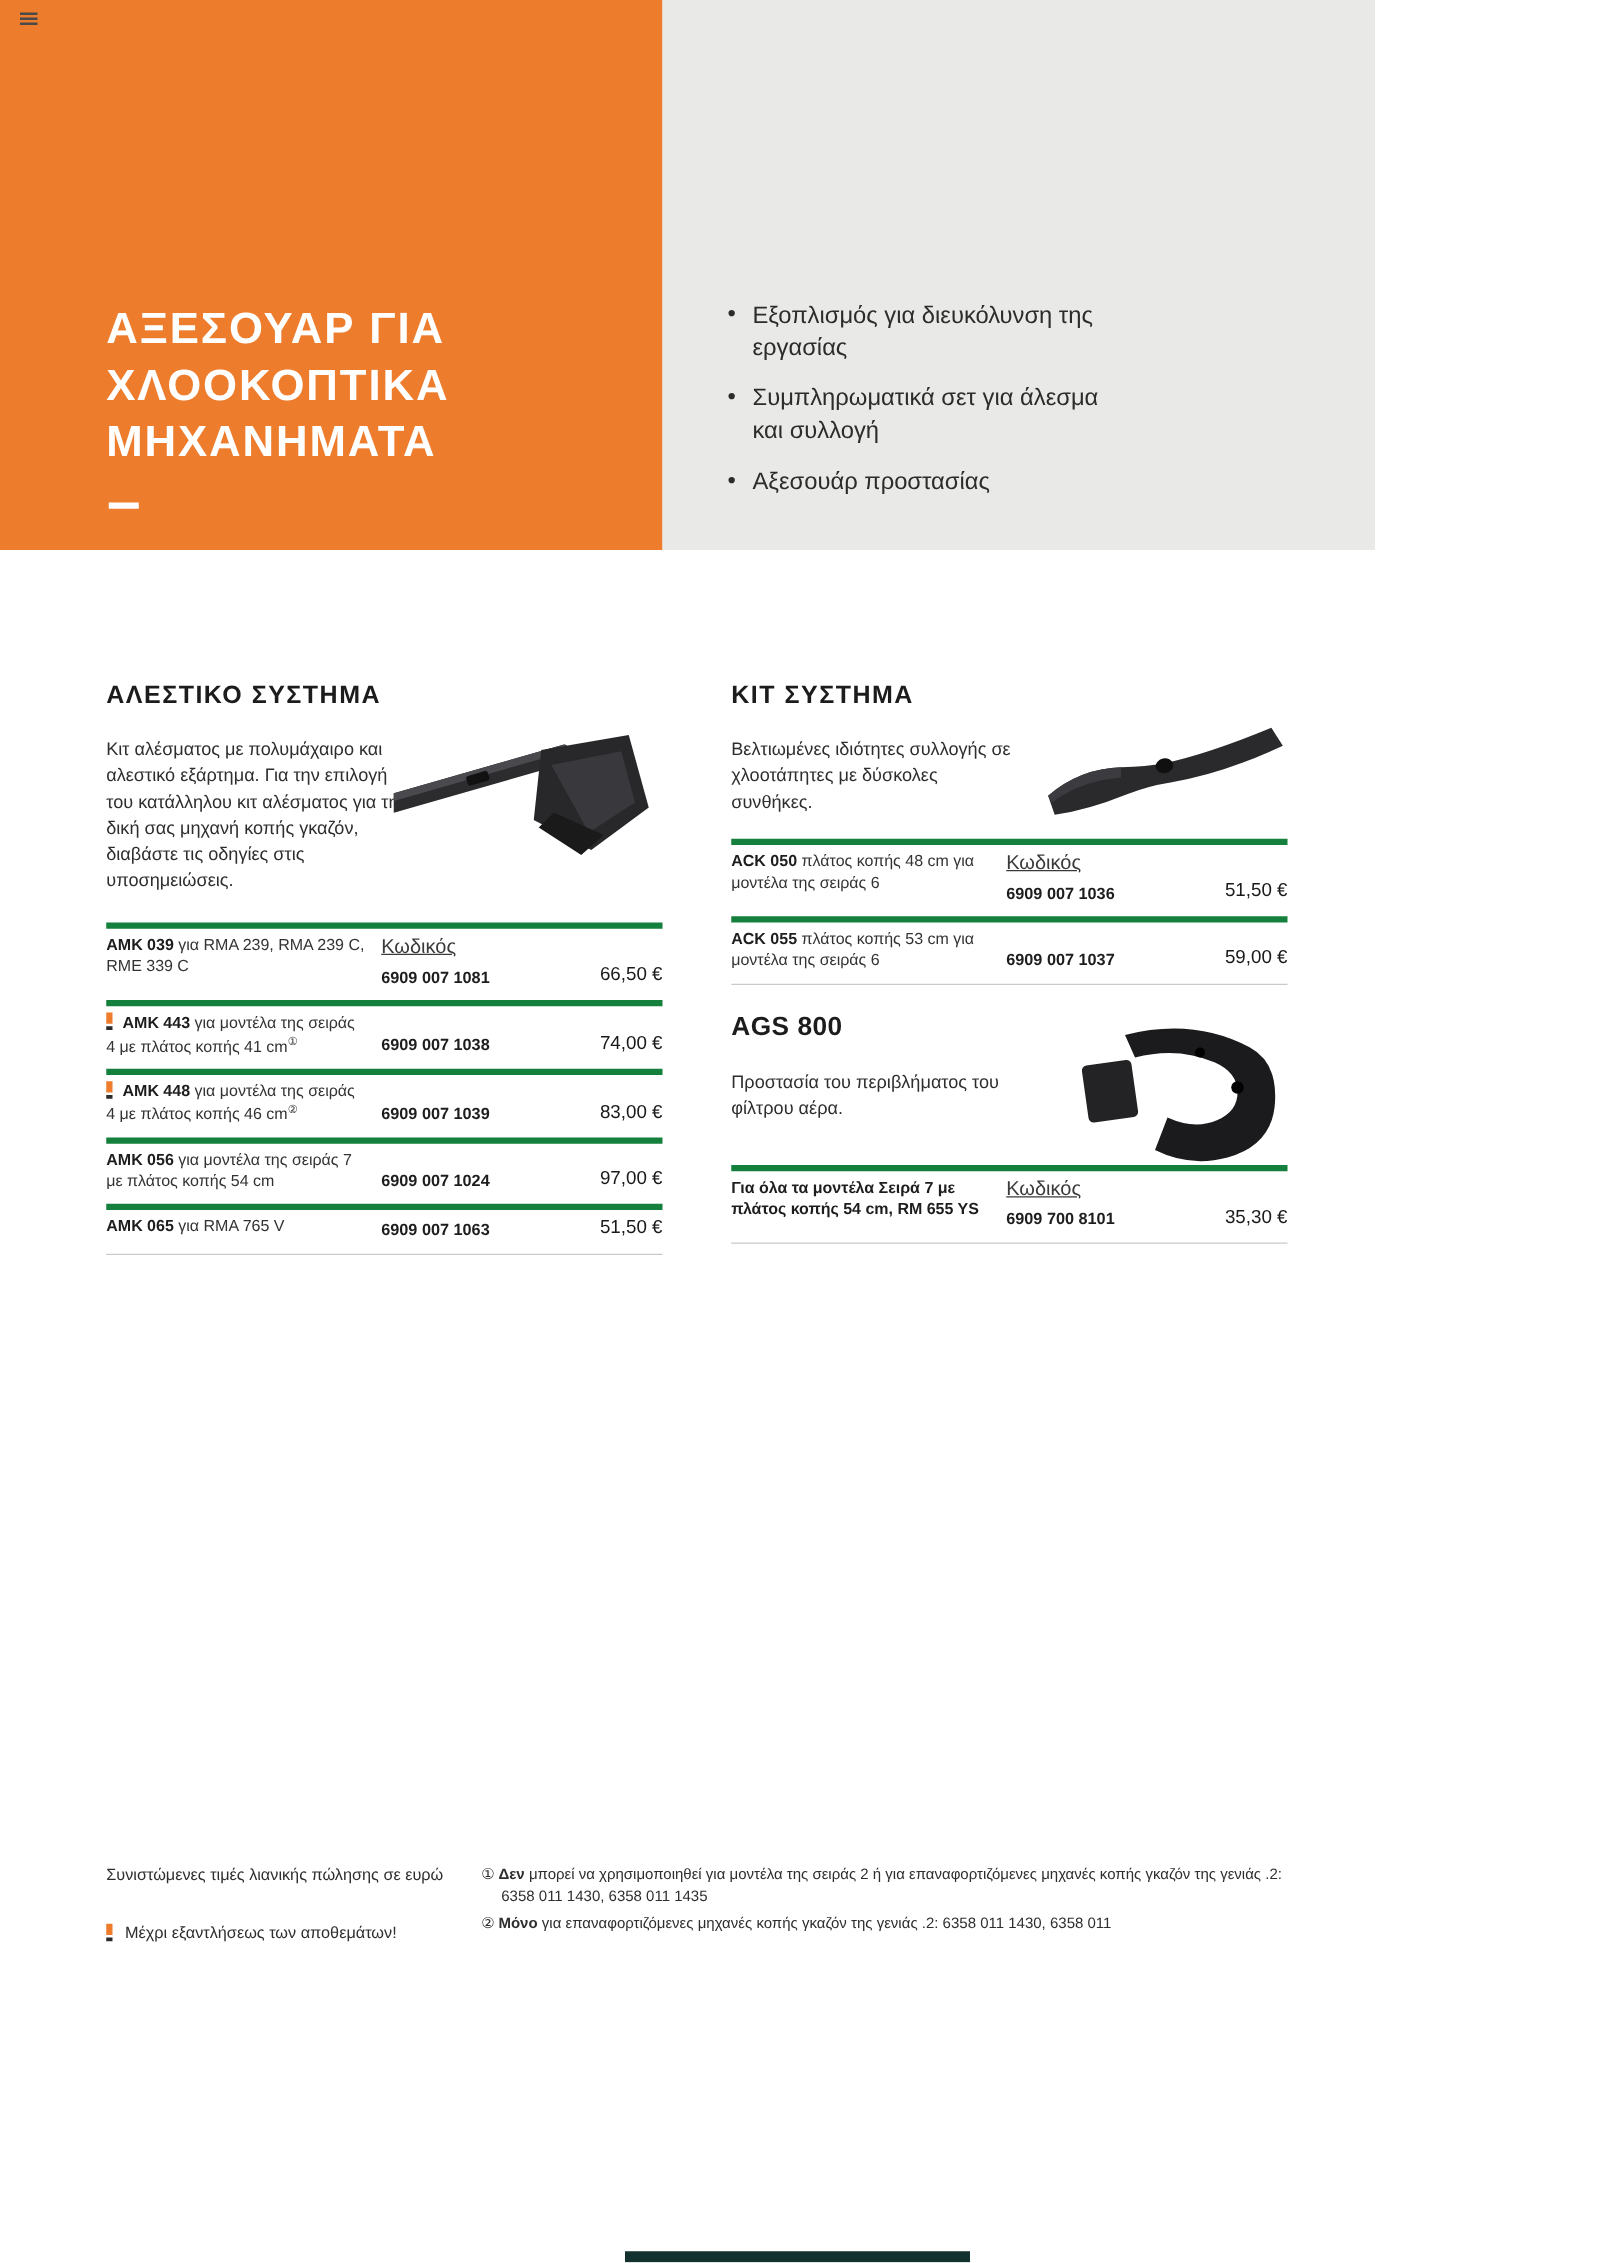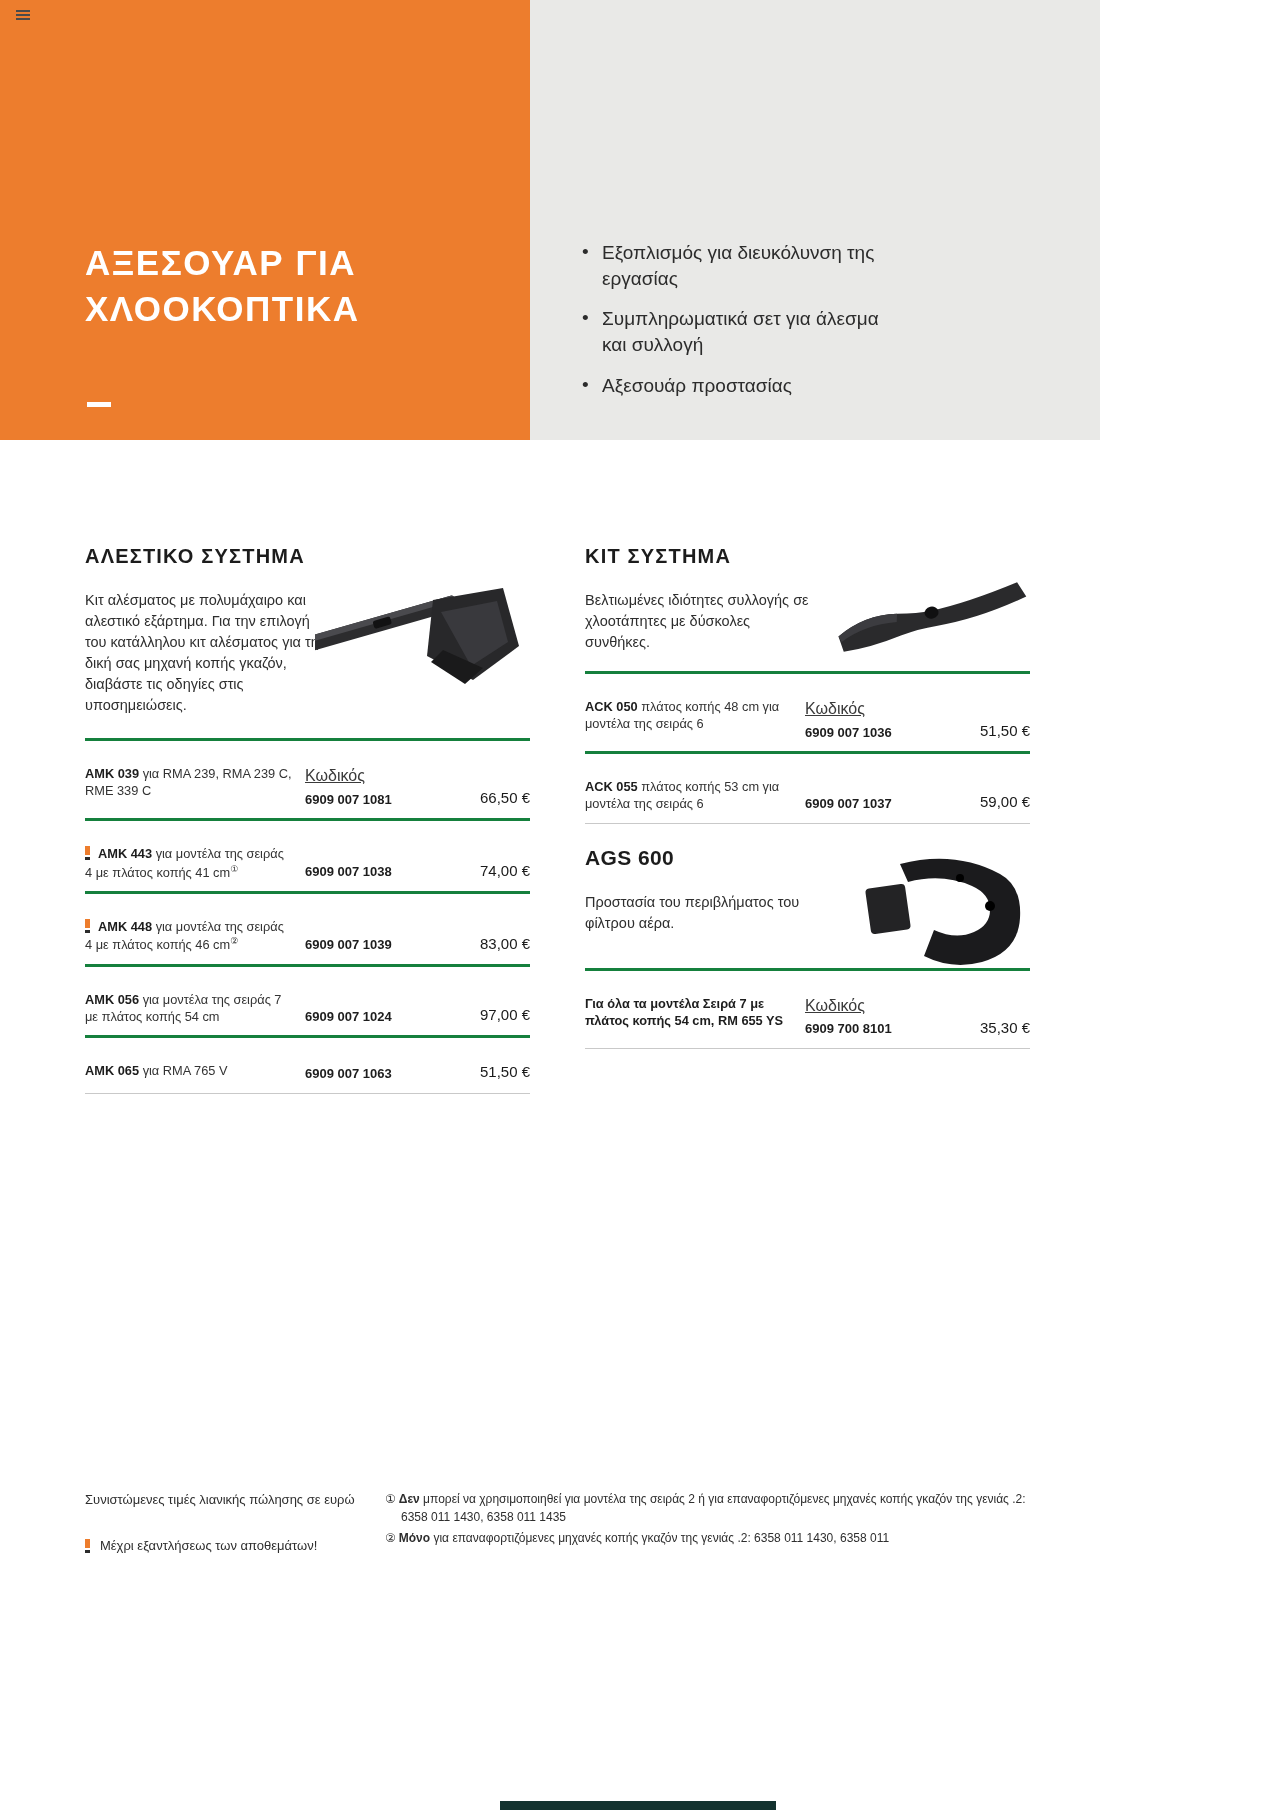--- a/index.html
+++ b/index.html
@@ -32,22 +32,22 @@
   .prod-img{position:absolute;right:0;}
   .img-mulch{top:5px;width:215px;height:165px;}
   .img-kit{top:12px;width:200px;height:112px;}
   .img-ags{top:0;width:190px;height:125px;}
 
   
   .ptable{border-bottom:1px solid #c9c9c9;}
   .ptable-mulch{margin-top:22px;}
   .ptable-kit{margin-top:18px;}
   .ptable-ags{margin-top:34px;}
-  .prow{display:grid;grid-template-columns:220px 135px 90px;border-top:3px solid #15803d;
-    padding:24px 0 10px 0;font-size:12.8px;line-height:1.35;color:#333;}
+  .prow{display:grid;grid-template-columns:220px 135px 90px;border-top:5px solid #15803d;
+    padding:4px 0 10px 0;font-size:12.8px;line-height:1.35;color:#333;}
   .cell-desc{padding-right:12px;}
   .pname{font-weight:bold;color:#1d1d1d;}
   .cell-desc sup{font-size:9px;}
   .cell-code{align-self:end;font-weight:bold;font-size:13px;color:#1d1d1d;}
   .code-head{font-weight:normal;font-size:16px;color:#3a3a3a;margin-bottom:4px;text-decoration:underline;}
   .cell-price{align-self:end;text-align:right;font-weight:normal;font-size:15px;color:#1a1a1a;}
   .bold-desc{font-weight:bold;color:#1d1d1d;}
   .ags-block{position:relative;margin-top:22px;}
 
   
@@ -77,20 +77,21 @@
       <i></i>
       <i></i>
     </div>
 
   <div class="hero-orange"></div>
   <div class="hero-gray"></div>
 
   <h1 class="hero-title">
     <span>ΑΞΕΣΟΥΑΡ ΓΙΑ</span><br>
     <span>ΧΛΟΟΚΟΠΤΙΚΑ</span><br>
+    <span>ΜΗΧΑΝΗΜΑΤΑ</span>
   </h1>
   <div class="hero-dash"></div>
 
   <ul class="hero-bullets">
     <li>Εξοπλισμός για διευκόλυνση της εργασίας</li>
     <li>Συμπληρωματικά σετ για άλεσμα και συλλογή</li>
     <li>Αξεσουάρ προστασίας</li>
   </ul>
 
   <div class="col col-left">
@@ -202,21 +203,21 @@
         </div>
         <div class="cell-code">
           <div>6909 007 1037</div>
         </div>
         <div class="cell-price">59,00 €</div>
       </div>
 
     </div>
 
     <div class="ags-block">
-      <h2 class="section-title ags-title">AGS 600</h2>
+      <h2 class="section-title ags-title">AGS 800</h2>
       <p class="desc-para w-ags">Προστασία του περιβλήματος του φίλτρου αέρα.</p>
 
       <svg class="prod-img img-ags" viewBox="0 0 190 125" xmlns="http://www.w3.org/2000/svg">
         <path d="M60 18 q55 -14 100 10 q22 12 20 44 q-2 34 -38 44 q-30 8 -58 -6 l10 -26 q22 10 40 2 q16 -7 16 -22 q0 -16 -18 -24 q-30 -13 -64 -4 z" fill="#1b1b1d"></path>
         <rect x="28" y="40" width="40" height="46" rx="4" fill="#232325" transform="rotate(-8 48 63)"></rect>
         <circle cx="150" cy="60" r="5" fill="#000000"></circle>
         <circle cx="120" cy="32" r="4" fill="#000000"></circle>
       </svg>
 
       <div class="ptable ptable-ags">

